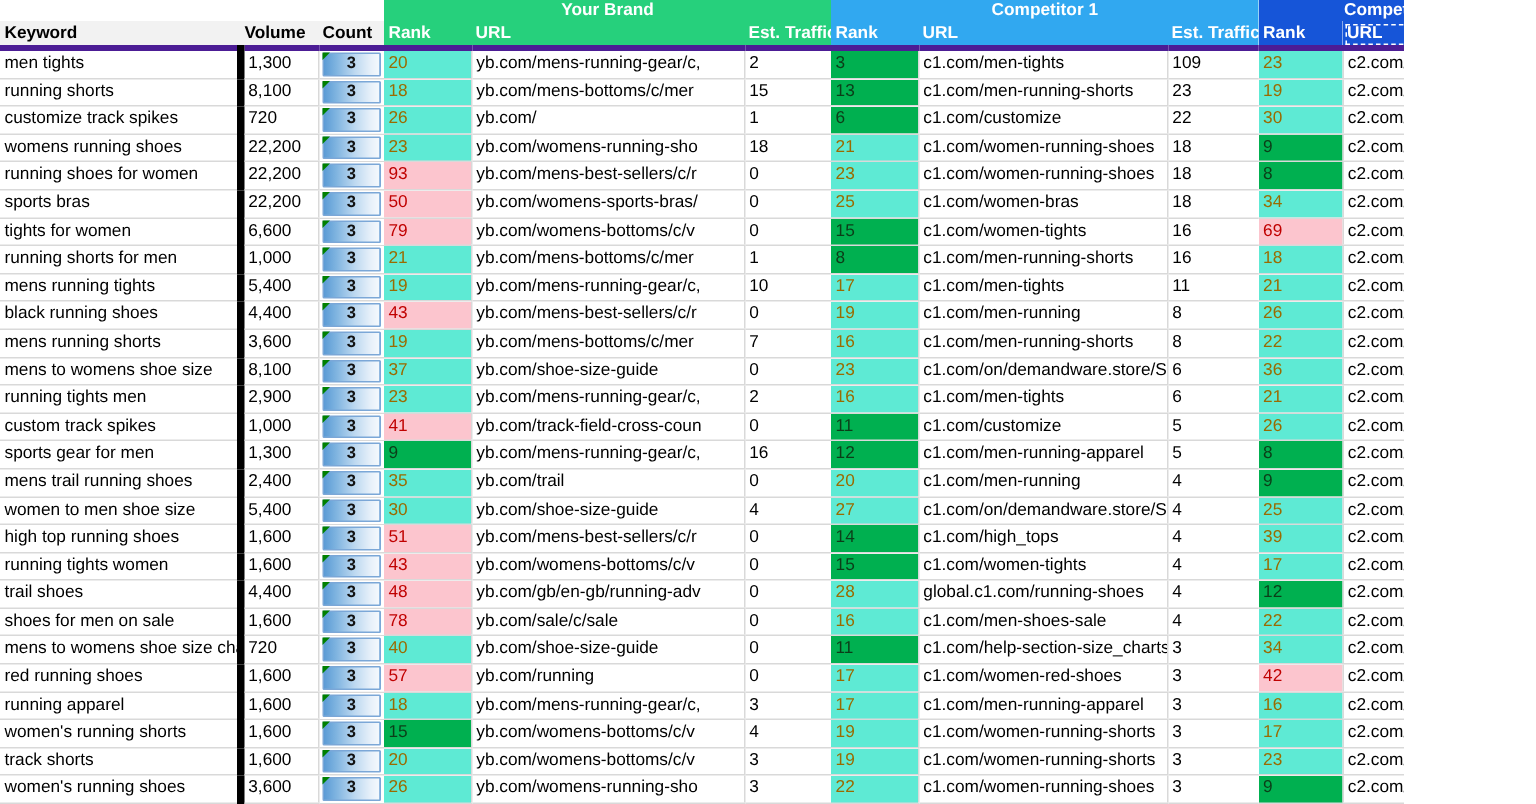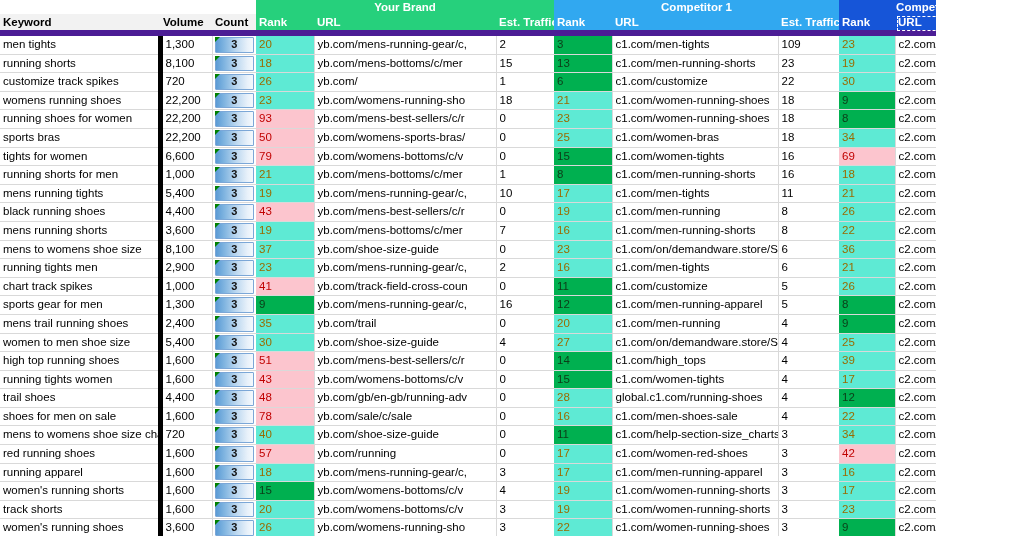--- a/index.html
+++ b/index.html
@@ -40,21 +40,21 @@
       text-align: center; font-weight: bold; font-size: 11.5px; color:#fff; }
   td.gb-blank { background: #ffffff; }
   td.gb-brand { background: #26d07c; }
   td.gb-c1    { background: #31a8f0; }
   td.gb-c2    { background: #1655d8; }
 
   
   tr.col-head td {
     height: 16px; line-height:16px;
     font-weight: bold; font-size: 11.5px;
-    border-bottom: 6px solid #4c1d95;
+    border-bottom: 4px solid #4c1d95;
   }
   td.ch-plain { background:#f2f2f2; color:#000; }
   td.ch-brand { background:#26d07c; color:#fff; text-align:center; }
   td.ch-c1    { background:#31a8f0; color:#fff; text-align:center; }
   td.ch-c2    { background:#1655d8; color:#fff; text-align:center; }
   td.ch-right { text-align:right; }
   td.ch-center{ text-align:center; }
   td.selected-head {
     position: relative;
     outline: 1px dashed #ffffff;
@@ -354,21 +354,21 @@
           <td class="rank r-yellow">23</td>
           <td class="url">yb.com/mens-running-gear/c,</td>
           <td class="traffic">2</td>
           <td class="rank r-yellow">16</td>
           <td class="url">c1.com/men-tights</td>
           <td class="traffic">6</td>
           <td class="rank r-yellow">21</td>
           <td class="url">c2.com/mens-running-tights-and-run</td>
         </tr>
         <tr>
-          <td class="kw">chart track spikes</td>
+          <td class="kw">custom track spikes</td>
           <td class="vol">1,000</td>
           <td class="count">
             <span class="bar-wrap"></span>
             <span class="cmt"></span>
             <span class="count-val">3</span>
           </td>
           <td class="rank r-pink">41</td>
           <td class="url">yb.com/track-field-cross-coun</td>
           <td class="traffic">0</td>
           <td class="rank r-green">11</td>

